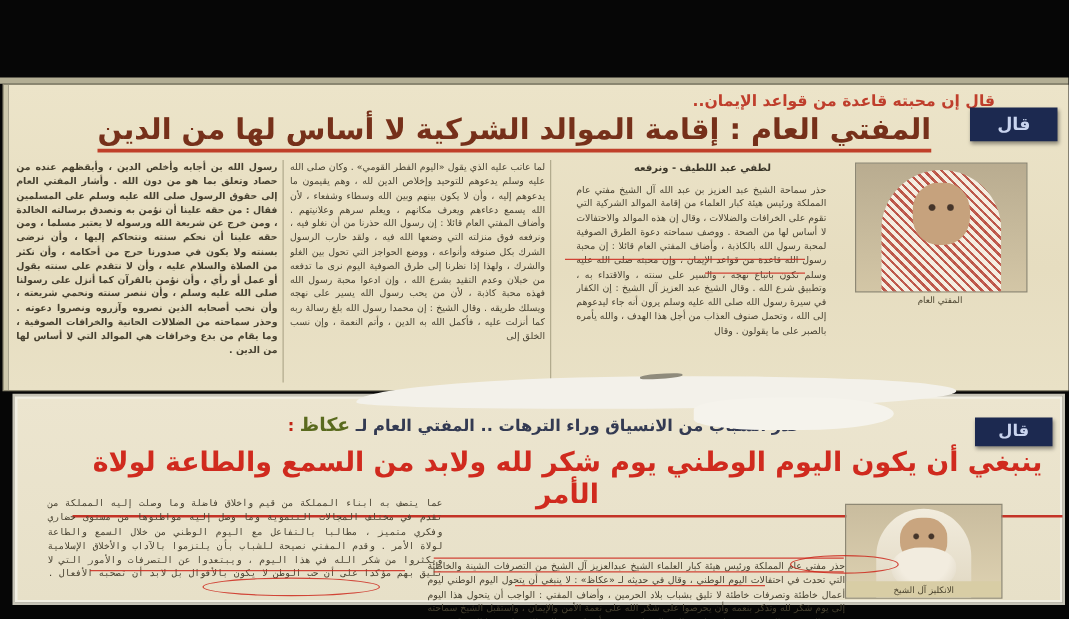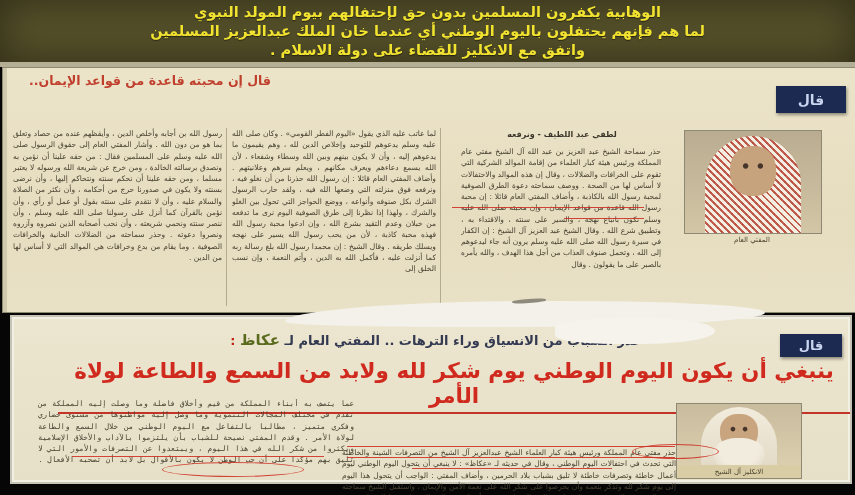--- a/index.html
+++ b/index.html
@@ -9,37 +9,37 @@
   .banner{position:absolute;left:0;top:0;width:855px;height:62px;background:#55512a;
           display:flex;flex-direction:column;align-items:center;justify-content:center;gap:1px;
           box-shadow:inset 0 0 40px rgba(0,0,0,.45);}
   .banner div{direction:rtl;color:#f2e331;font-size:14.5px;font-weight:bold;line-height:1.25;
               text-shadow:0 1px 1px rgba(0,0,0,.5);letter-spacing:.2px;}
   .strip{position:absolute;left:0;top:62px;width:855px;height:5px;background:#b3ae94;}
   
   .clip1{position:absolute;left:3px;top:68px;width:849px;height:244px;
          background:linear-gradient(180deg,#ece4c9 0%,#e6ddc0 60%,#e9e1c6 100%);
          border-left:4px solid #cfc9ad;box-shadow:0 0 0 1px #8d8872;}
-  .kicker1{position:absolute;left:0;right:60px;top:5px;text-align:left;direction:rtl;
-           color:#bf3e2c;font-size:12.5px;font-weight:bold;padding-left:22px;}
+  .kicker1{position:absolute;left:0;right:60px;top:5px;text-align:right;direction:rtl;
+           color:#bf3e2c;font-size:12.5px;font-weight:bold;}
   .headline1{position:absolute;left:0;right:40px;top:23px;text-align:center;direction:rtl;}
   .headline1 span{display:inline-block;color:#76301a;font-size:23px;font-weight:900;
                   border-bottom:3px solid #c0402a;padding-bottom:2px;letter-spacing:-.3px;}
   .badge{position:absolute;background:#1c2950;color:#c9d4ef;font-weight:bold;
          display:flex;align-items:center;justify-content:center;border-radius:0;
          box-shadow:1px 2px 3px rgba(0,0,0,.4);direction:rtl;}
   .badge1{left:769px;top:18px;width:70px;height:27px;font-size:14px;}
   .byline1{position:absolute;left:470px;top:62px;width:170px;text-align:center;direction:rtl;
            font-size:8px;font-weight:bold;color:#3c372a;}
   .colsep{position:absolute;width:1px;background:#b2ab8e;top:60px;height:178px;}
   .bodycol{position:absolute;direction:rtl;text-align:justify;color:#474130;
            font-size:7.5px;line-height:1.5;overflow:hidden;filter:blur(.3px);}
   .c1r{left:437px;top:78px;width:200px;height:158px;margin-left:17px;}
   .c1m{left:225px;top:60px;width:204px;height:178px;}
-  .c1l{left:6px;top:60px;width:209px;height:178px;}
+  .c1l{left:6px;top:60px;width:209px;height:178px;font-weight:bold;}
   
   .photo1{position:absolute;left:677px;top:62px;width:136px;height:102px;overflow:hidden;
           background:linear-gradient(180deg,#b9ac90,#d3c6a6);border:1px solid #8e8874;
           filter:blur(.2px);}
   .ghutraR{position:absolute;left:20px;right:20px;top:5px;bottom:-12px;
            border-radius:48px 48px 10px 10px;
            background:repeating-linear-gradient(45deg,rgba(186,74,62,.85) 0 2px,rgba(246,240,228,.95) 2px 5px),
                       repeating-linear-gradient(-45deg,rgba(186,74,62,.45) 0 2px,rgba(246,240,228,.55) 2px 5px);}
   .face1{position:absolute;left:50%;transform:translateX(-50%);top:15px;width:46px;height:50px;border-radius:45%;
          background:radial-gradient(circle at 34% 40%,#45352a 2.2px,transparent 3.2px),
@@ -83,30 +83,28 @@
   .beard2{position:absolute;left:50%;transform:translateX(-50%);top:34px;width:52px;height:34px;
           border-radius:45% 45% 50% 50%;background:radial-gradient(ellipse at 50% 25%,#f2ecdf 55%,#dcd4c0 100%);}
   .cap2strip{position:absolute;left:0;right:0;bottom:0;height:13px;background:#d8cda5;
              display:flex;align-items:center;justify-content:center;font-size:7px;color:#4a432e;direction:rtl;}
 </style>
 </head>
 <body>
 
 <div class="stage">
 
-  <div class="banner">
-    <div>الوهابية يكفرون المسلمين بدون حق لإحتفالهم بيوم المولد النبوي</div>
-    <div>لما هم فإنهم يحتفلون باليوم الوطني أي عندما خان الملك عبدالعزيز المسلمين</div>
-    <div>واتفق مع الانكليز للقضاء على دولة الاسلام .</div>
-  </div>
   <div class="strip"></div>
 
   <div class="clip1">
     <div class="kicker1">قال إن محبته قاعدة من قواعد الإيمان..</div>
     <div class="badge badge1">قال</div>
+    <div class="headline1">
+      <span>المفتي العام : إقامة الموالد الشركية لا أساس لها من الدين</span>
+    </div>
     <div class="byline1">لطفي عبد اللطيف - ونرفعه</div>
 
     <div class="photo1">
       <div class="ghutraR"></div>
       <div class="face1"></div>
       <div class="beard1"></div>
     </div>
     <div class="caption cap1">المفتي العام</div>
 
     <div class="colsep" style="left:433px"></div>

